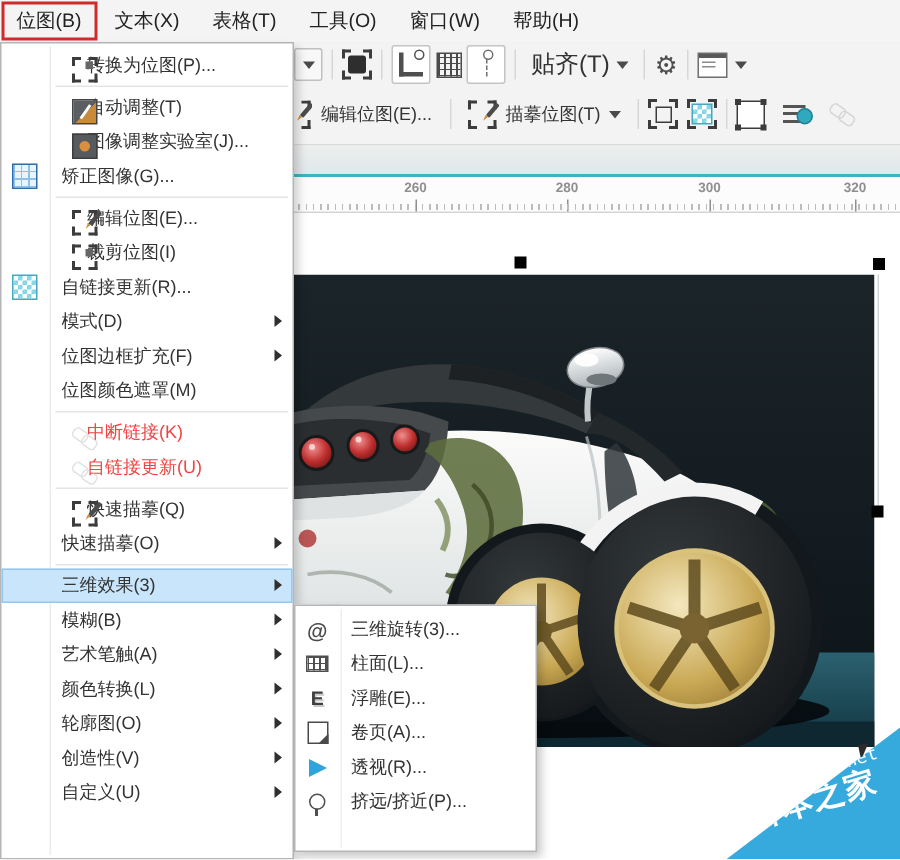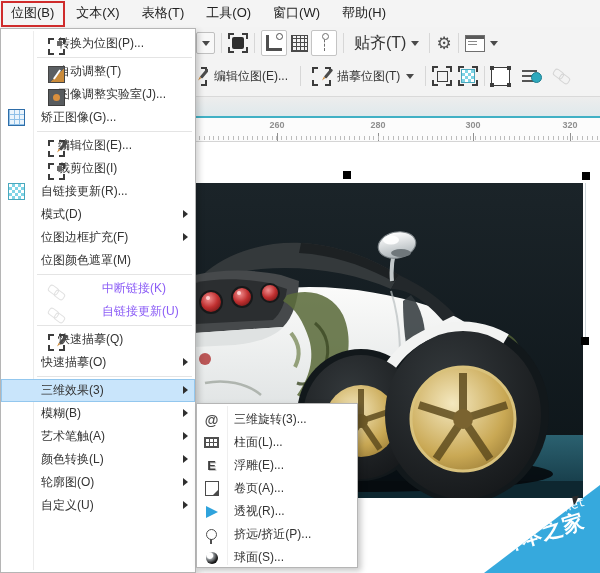--- a/index.html
+++ b/index.html
@@ -1,21 +1,21 @@
 <!DOCTYPE html>
 <html><head>
 <meta charset="utf-8">
 <style>
   html,body{margin:0;padding:0;}
   #app{position:relative;width:600px;height:573px;background:#ffffff;overflow:hidden;
        font-family:"Liberation Sans","DejaVu Sans",sans-serif;color:#333;}
 
   
   .menubar{position:absolute;top:0;left:0;right:0;height:27px;background:#f4f4f4;
-           display:flex;align-items:flex-start;font-size:13px;color:#222;}
+           display:flex;align-items:center;font-size:13px;color:#222;}
   .menubar .mitem{padding:4px 11px;cursor:default;white-space:nowrap;}
   .red-box{position:absolute;left:1px;top:1px;width:60px;height:22px;border:2px solid #cf2b2b;z-index:40;pointer-events:none;}
 
   
   .topbars{position:absolute;top:27px;left:0;right:0;height:69px;background:#f3f3f3;border-bottom:1px solid #d9d9d9;}
   .tb1{position:absolute;top:3px;left:196px;right:0;height:26px;display:flex;align-items:center;}
   .tb2{position:absolute;top:31px;left:196px;right:0;height:36px;display:flex;align-items:center;font-size:12px;color:#333;}
   .tbsep{width:1px;height:20px;background:#d7d7d7;margin:0 6px;}
   .tbtn{display:flex;align-items:center;justify-content:center;}
   .arrow-dn{width:0;height:0;border-left:4px solid transparent;border-right:4px solid transparent;border-top:5px solid #4a4a4a;display:inline-block;}
@@ -84,21 +84,21 @@
   .cursor{position:absolute;left:573px;top:496px;width:0;height:0;z-index:4;
     border-left:7px solid #2b2b2b;border-bottom:10px solid transparent;transform:rotate(-12deg);}
 
   
   .menu{position:absolute;left:0;top:28px;width:196px;height:545px;background:#fff;
         border:1px solid #b5b5b5;box-shadow:3px 3px 6px rgba(0,0,0,.18);z-index:20;
         padding-top:3px;box-sizing:border-box;font-size:12px;}
   .menu::before{content:"";position:absolute;left:32px;top:2px;bottom:2px;width:1px;background:#ececec;}
   .mi{position:relative;height:23px;display:flex;align-items:center;padding-left:40px;white-space:nowrap;color:#333;}
   .mi .lbl{overflow:hidden;}
-  .mi.dis{color:#8b5cf6;gap:44px;}
+  .mi.dis{color:#ef4444;}
   .mi.hl{background:#c9e5fb;outline:1px solid #93c7ee;outline-offset:-1px;}
   .msep{height:1px;background:#e4e4e4;margin:2px 3px 2px 36px;}
   .sub-arrow{position:absolute;right:7px;top:7px;width:0;height:0;
      border-top:4px solid transparent;border-bottom:4px solid transparent;border-left:5px solid #2f2f2f;}
   .mic{position:absolute;left:7px;top:3px;width:17px;height:17px;}
   .g-convert{position:relative;} .g-convert::after{content:"";position:absolute;right:3px;top:3px;width:5px;height:5px;background:#666;}
   .g-auto{background:linear-gradient(135deg,#5b5f63 55%,#c98a3a 55%);border:1px solid #444;box-sizing:border-box;position:relative;}
   .g-auto::after{content:"";position:absolute;left:7px;top:2px;width:2px;height:11px;background:#fff;transform:rotate(35deg);}
   .g-lab{background:#575b5e;border:1px solid #3d3d3d;box-sizing:border-box;position:relative;}
   .g-lab::after{content:"";position:absolute;left:4px;top:4px;width:7px;height:7px;border-radius:50%;background:#d98f3d;}
@@ -429,20 +429,24 @@
     </div>
     <div class="mi">
       <span class="lbl">颜色转换(L)</span>
       <span class="sub-arrow"></span>
     </div>
     <div class="mi">
       <span class="lbl">轮廓图(O)</span>
       <span class="sub-arrow"></span>
     </div>
     <div class="mi">
+      <span class="lbl">创造性(V)</span>
+      <span class="sub-arrow"></span>
+    </div>
+    <div class="mi">
       <span class="lbl">自定义(U)</span>
       <span class="sub-arrow"></span>
     </div>
   </div>
 
   <div class="submenu">
     <div class="smi">
       <span class="smic s-rotate">@</span>
       <span class="lbl">三维旋转(3)...</span>
     </div>
@@ -466,26 +470,20 @@
       <span class="smic">
           <span class="s-persp"></span>
         </span>
       <span class="lbl">透视(R)...</span>
     </div>
     <div class="smi">
       <span class="smic">
           <span class="s-pinch"></span>
         </span>
       <span class="lbl">挤远/挤近(P)...</span>
-    </div>
-    <div class="smi">
-      <span class="smic">
-          <span class="s-sphere"></span>
-        </span>
-      <span class="lbl">球面(S)...</span>
     </div>
   </div>
 
   <div class="watermark">
     <span class="wm-site">jb51.net</span>
     <span class="wm-name">脚本之家</span>
   </div>
 
 </div>
 

